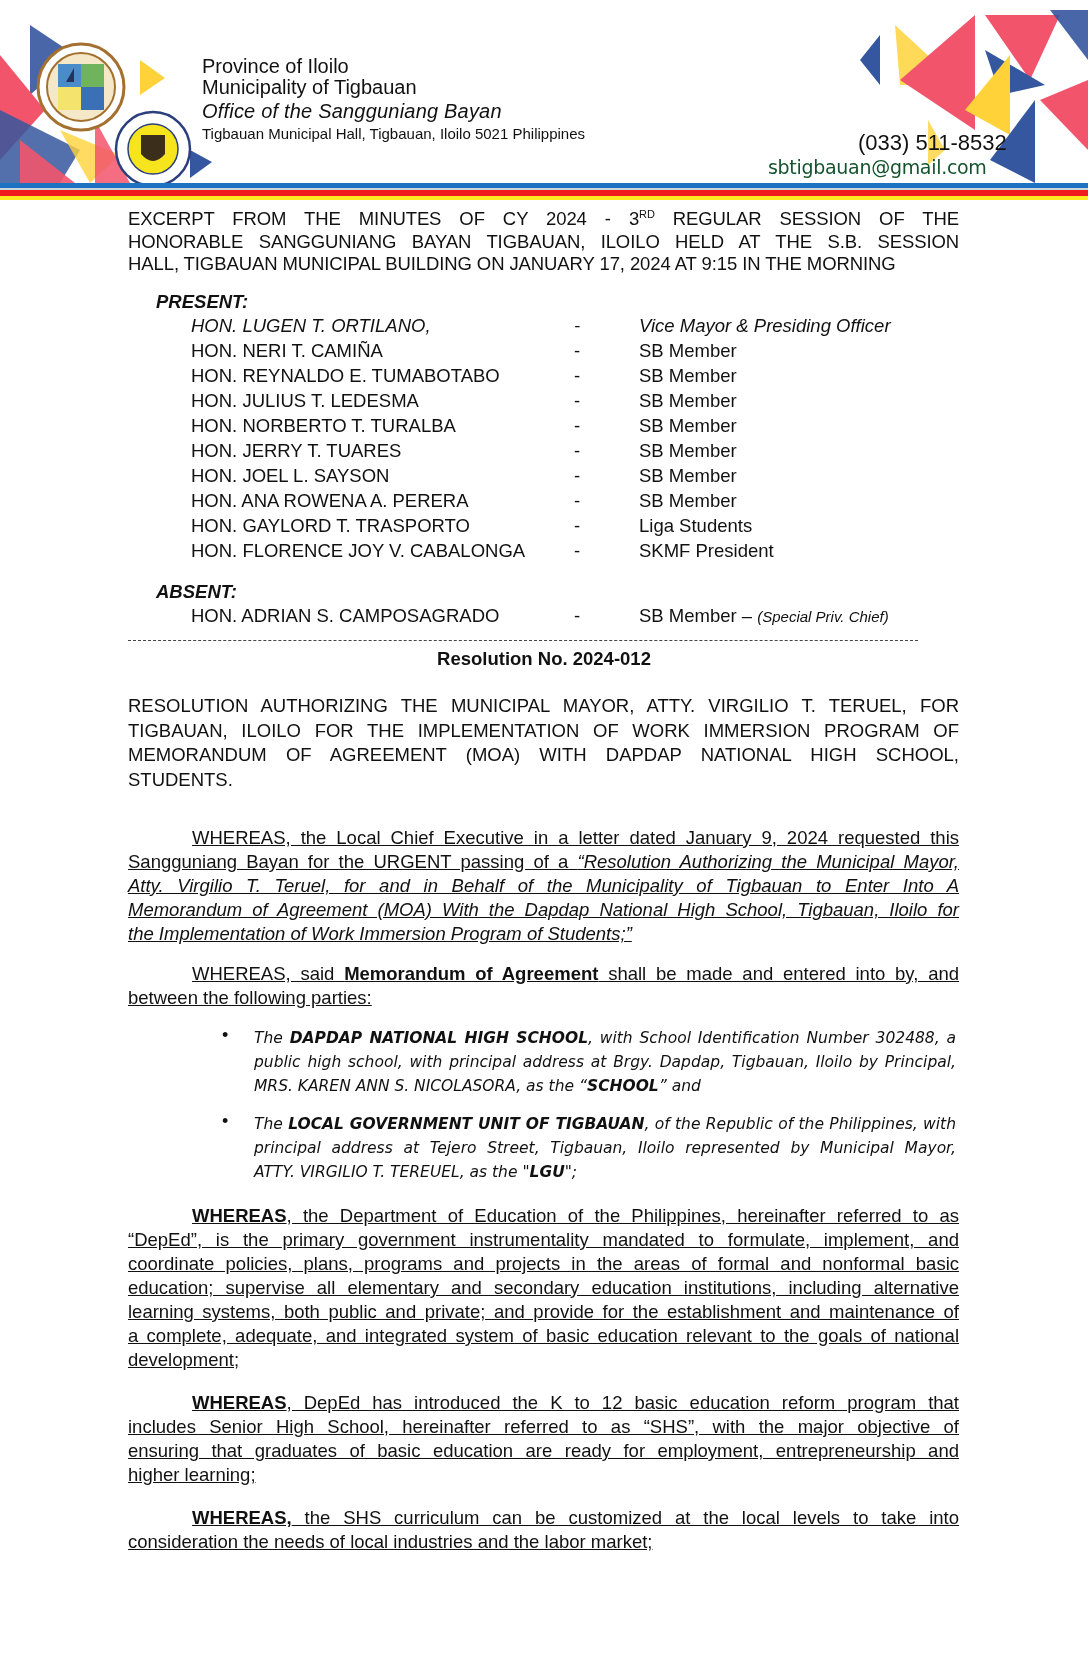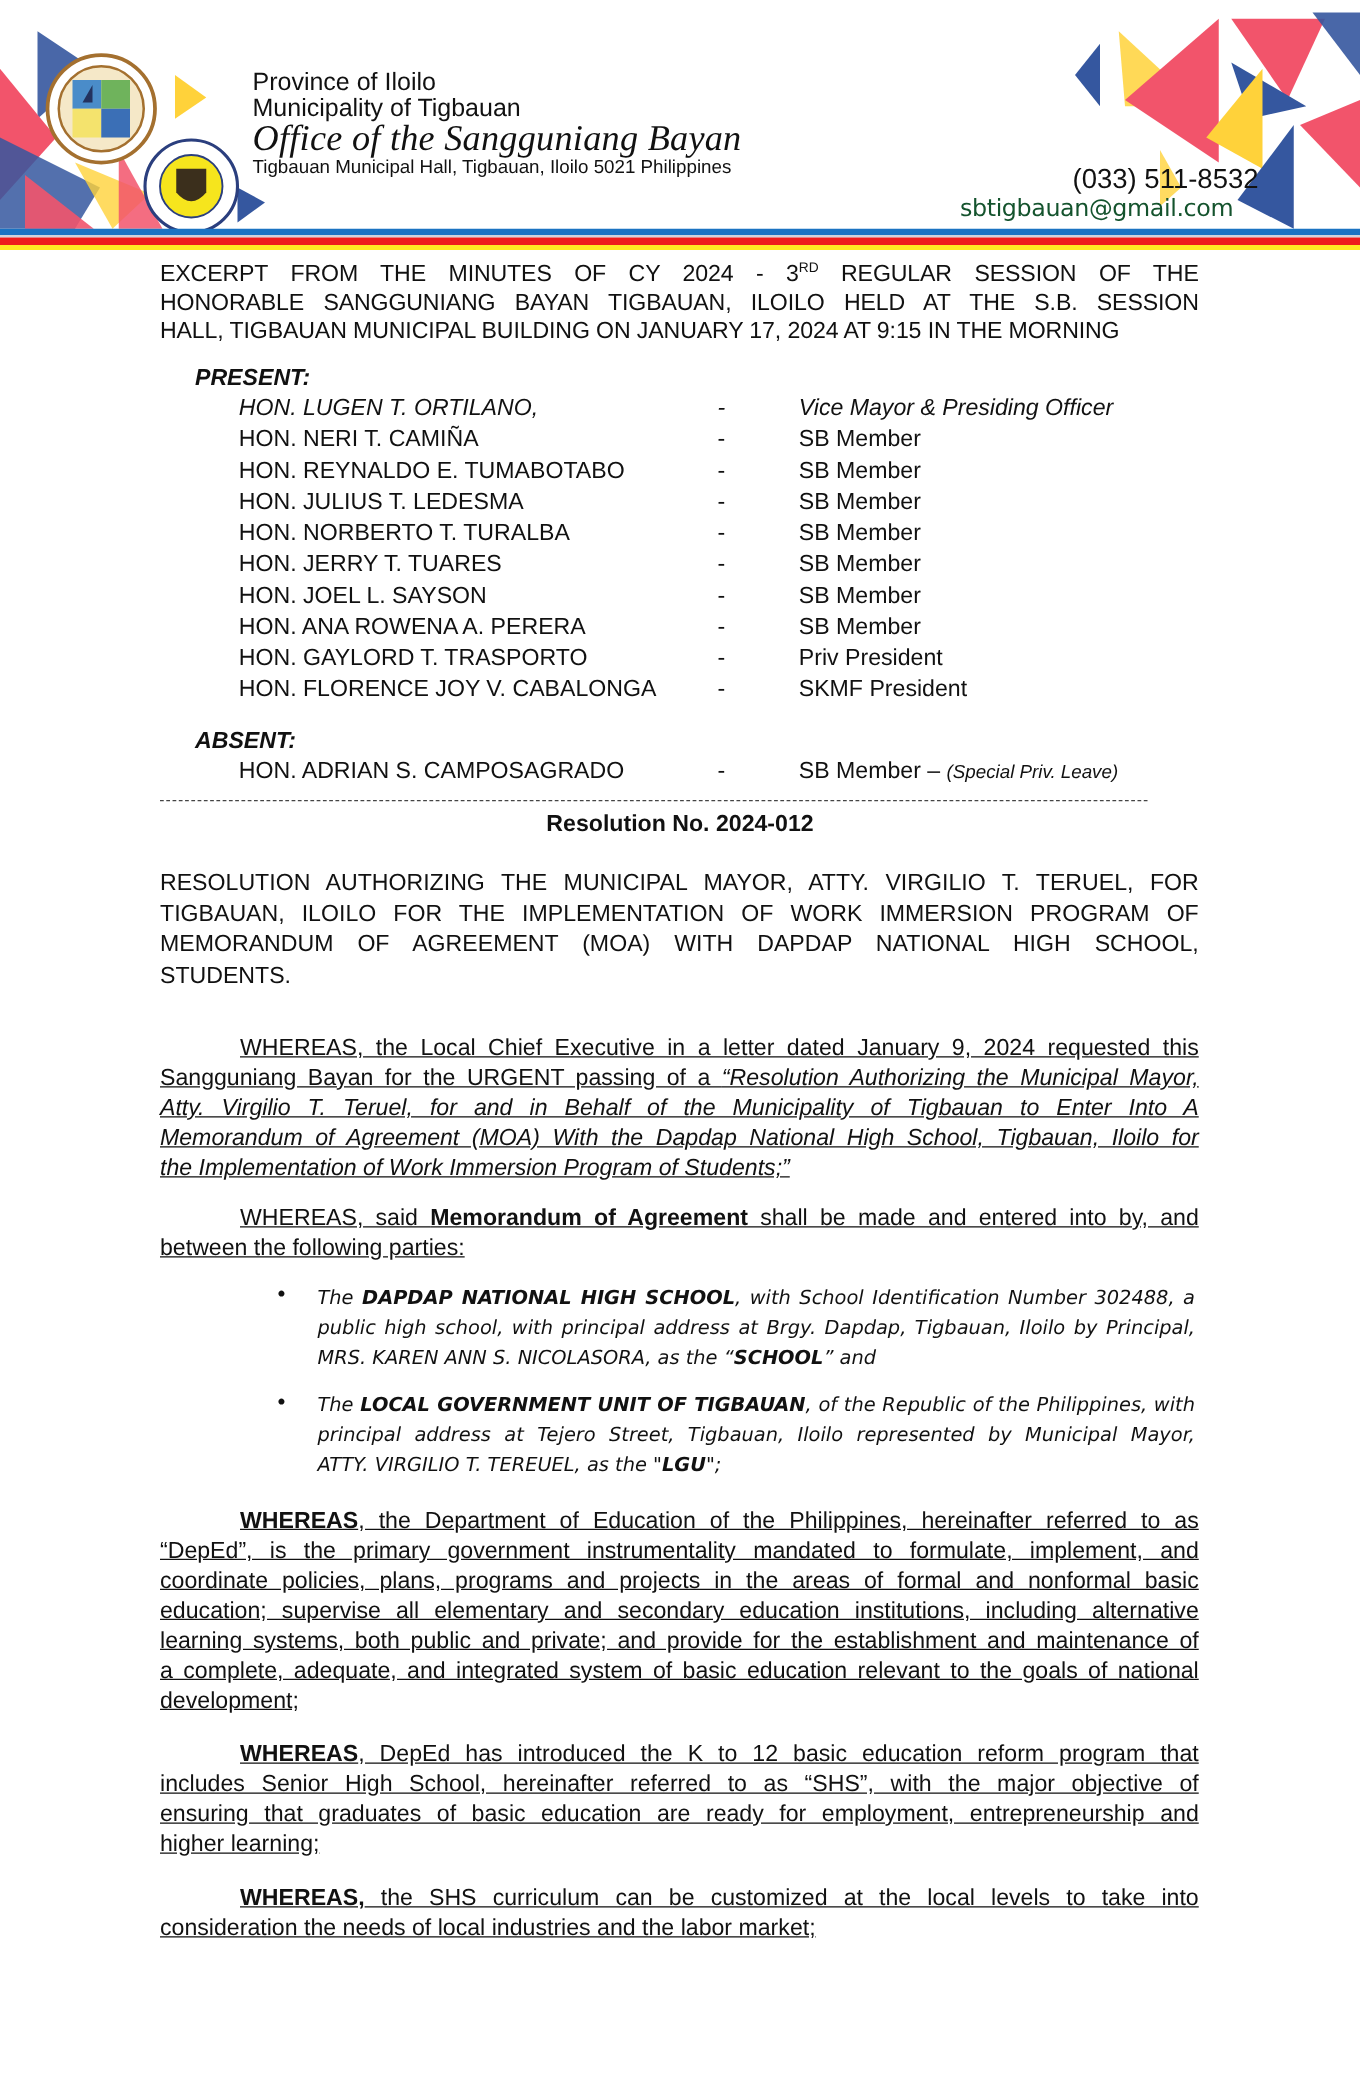--- a/index.html
+++ b/index.html
@@ -2,21 +2,21 @@
 <html><head>
 <meta charset="utf-8">
 <style>
   html, body { margin: 0; padding: 0; background: #ffffff; }
   body { width: 1088px; height: 1664px; position: relative; overflow: hidden;
          font-family: "Liberation Sans", sans-serif; color: #111; }
   .abs { position: absolute; }
   
   .hdr-text { position: absolute; left: 202px; top: 56px; font-family: "Liberation Sans", sans-serif; color: #111; }
   .hdr-line { font-size: 20px; line-height: 21px; }
-  .hdr-office { font-family: Liberation Serif, serif; font-style: italic; font-size: 29px; line-height: 30px; letter-spacing: 0.2px; margin-top: -2px; }
+  .hdr-office { font-family: Liberation Sans, sans-serif; font-style: italic; font-size: 20px; line-height: 30px; letter-spacing: 0.2px; margin-top: -2px; }
   .hdr-addr { font-size: 15px; line-height: 16px; }
   .phone { position: absolute; left: 858px; top: 130px; font-size: 22px; color: #111; }
   .email { position: absolute; left: 768px; top: 156px; font-size: 19px; color: #14532d; font-family: "DejaVu Sans", sans-serif; letter-spacing: -0.3px; }
   .stripe-blue { position: absolute; left: 0; top: 183px; width: 1088px; height: 5px; background: #1b73c2; }
   .stripe-gray { position: absolute; left: 0; top: 188px; width: 1088px; height: 2px; background: #cfd4dc; }
   .stripe-red { position: absolute; left: 0; top: 190px; width: 1088px; height: 6px; background: #ee1c1c; }
   .stripe-yellow { position: absolute; left: 0; top: 196px; width: 1088px; height: 4px; background: #ffe923; }
 
   
   .content { position: absolute; left: 128px; width: 831px; font-size: 18.5px; line-height: 24px; }
@@ -145,34 +145,34 @@
       <span class="pos">SB Member</span>
     </div>
     <div class="row" style="top: 490px;">
       <span class="name">HON. ANA ROWENA A. PERERA</span>
       <span class="dash">-</span>
       <span class="pos">SB Member</span>
     </div>
     <div class="row" style="top: 515px;">
       <span class="name">HON. GAYLORD T. TRASPORTO</span>
       <span class="dash">-</span>
-      <span class="pos">Priv President</span>
+      <span class="pos">Liga Students</span>
     </div>
     <div class="row" style="top: 540px;">
       <span class="name">HON. FLORENCE JOY V. CABALONGA</span>
       <span class="dash">-</span>
       <span class="pos">SKMF President</span>
     </div>
   </div>
 
 <div class="section-label" style="top:581px">ABSENT:</div>
 <div class="row" style="top:605px">
   <span class="name">HON. ADRIAN S. CAMPOSAGRADO</span>
   <span class="dash">-</span>
-  <span class="pos"><span>SB Member – </span><span class="note">(Special Priv. Leave)</span></span>
+  <span class="pos"><span>SB Member – </span><span class="note">(Special Priv. Chief)</span></span>
 </div>
 
 <div class="dashed"></div>
 <div class="reso-no">Resolution No. 2024-012</div>
 
 <div class="content title-block">
   <span class="l">RESOLUTION AUTHORIZING THE MUNICIPAL MAYOR, ATTY. VIRGILIO T. TERUEL, FOR</span>
   <span class="l">TIGBAUAN, ILOILO FOR THE IMPLEMENTATION OF WORK IMMERSION PROGRAM OF</span>
   <span class="l">MEMORANDUM OF AGREEMENT (MOA) WITH DAPDAP NATIONAL HIGH SCHOOL,</span>
   <span class="l last">STUDENTS.</span>

